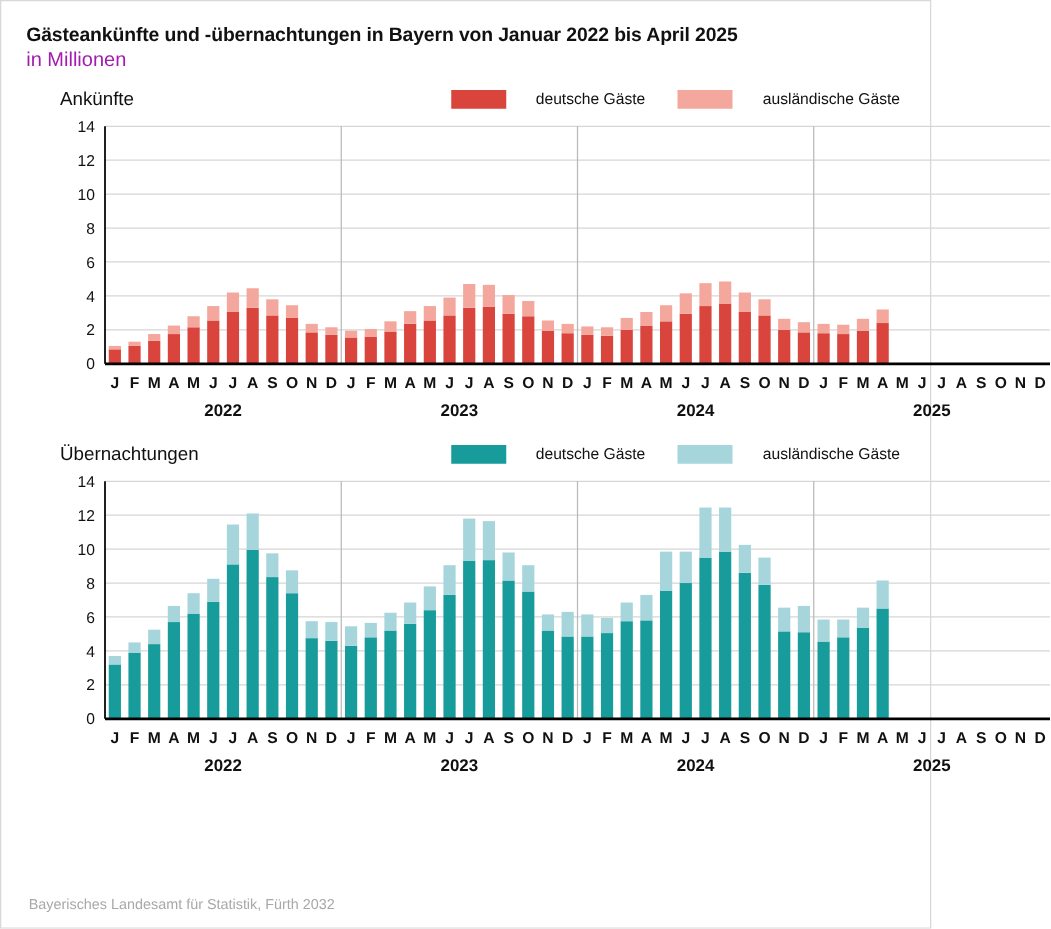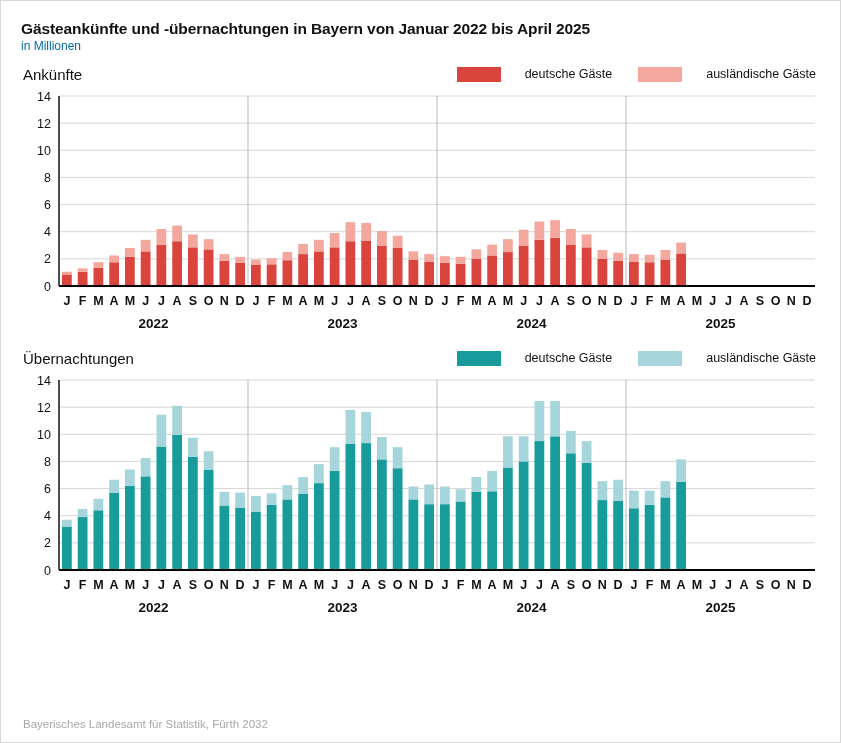--- a/index.html
+++ b/index.html
@@ -6,44 +6,45 @@
     margin: 0;
     padding: 0;
     background: #ffffff;
   }
   body {
     font-family: "Liberation Sans", sans-serif;
     color: #1a1a1a;
   }
   #page {
     position: relative;
-    width: 841px;
+    width: 745px;
     height: 743px;
     box-sizing: border-box;
     background: #ffffff;
     border: 1px solid #d8d8d8;
     padding: 18px 20px 10px 20px;
   }
   .title {
     font-size: 15.5px;
     font-weight: bold;
     color: #111111;
     letter-spacing: -0.1px;
     line-height: 1.25;
   }
   .subtitle {
-    font-size: 12px;
+    font-size: 16px;
     font-weight: normal;
-    color: #0369a1;
+    color: #a21caf;
     margin-top: 1px;
     line-height: 1.2;
   }
   .panel {
     position: relative;
     margin-top: 12px;
+    margin-left: 25px;
   }
   .panel-head {
     position: relative;
     height: 22px;
   }
   .panel-title {
     position: absolute;
     left: 2px;
     top: 0;
     font-size: 15px;

